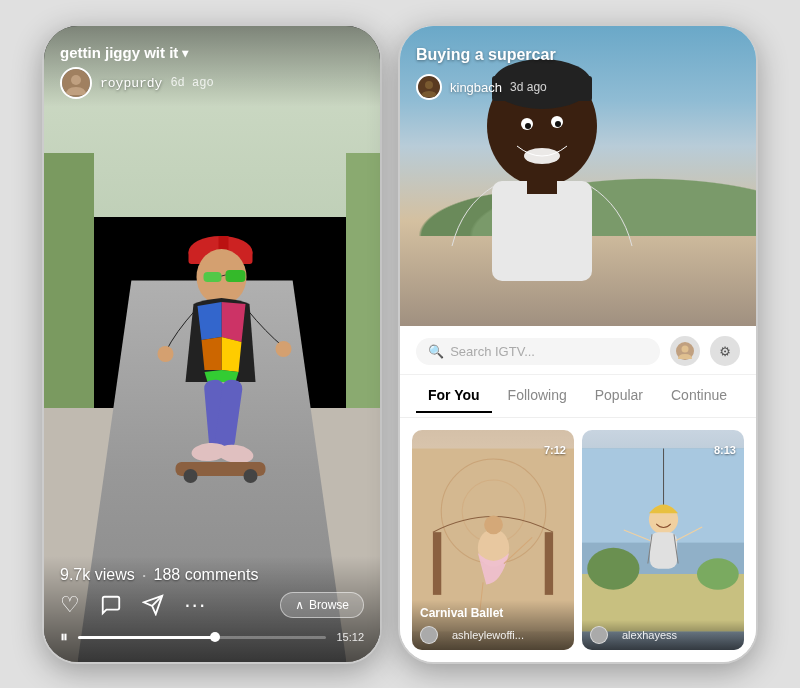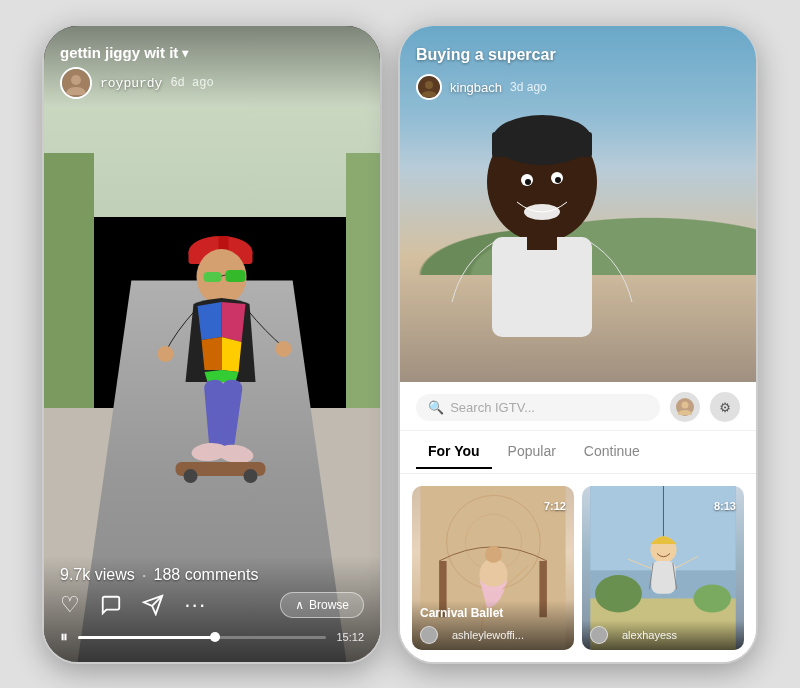--- a/index.html
+++ b/index.html
@@ -162,21 +162,21 @@
       border-radius: 36px;
       overflow: hidden;
       position: relative;
       box-shadow: 0 8px 30px rgba(0,0,0,0.3);
       border: 2px solid #ccc;
       display: flex;
       flex-direction: column;
     }
     .right-top-video {
       width: 100%;
-      height: 356px;
+      height: 300px;
       background: linear-gradient(180deg, #7db4d0 0%, #a0c8d8 30%, #c8b89a 60%, #8a7a6a 100%);
       position: relative;
       flex-shrink: 0;
     }
     .right-video-title {
       position: absolute;
       top: 20px;
       left: 16px;
       color: #fff;
       font-size: 16px;
@@ -532,20 +532,21 @@
               <circle cx="9" cy="7" r="3.5" fill="#e0c090"></circle>
               <path d="M2 17 Q2 12 9 12 Q16 12 16 17" fill="#e0c090"></path>
             </svg>
           </div>
           <div class="header-icon-circle" style="font-size:13px;">⚙</div>
         </div>
       </div>
 
       <div class="tabs-row">
         <div class="tab-item active">For You</div>
+        <div class="tab-item">Following</div>
         <div class="tab-item">Popular</div>
         <div class="tab-item">Continue</div>
       </div>
 
       <div class="thumbnails-row">
 
         <div class="thumb-card">
           <div class="thumb-bg-1">
 
             <svg width="100%" height="100%" viewBox="0 0 155 175" style="position:absolute;top:0;left:0;">

